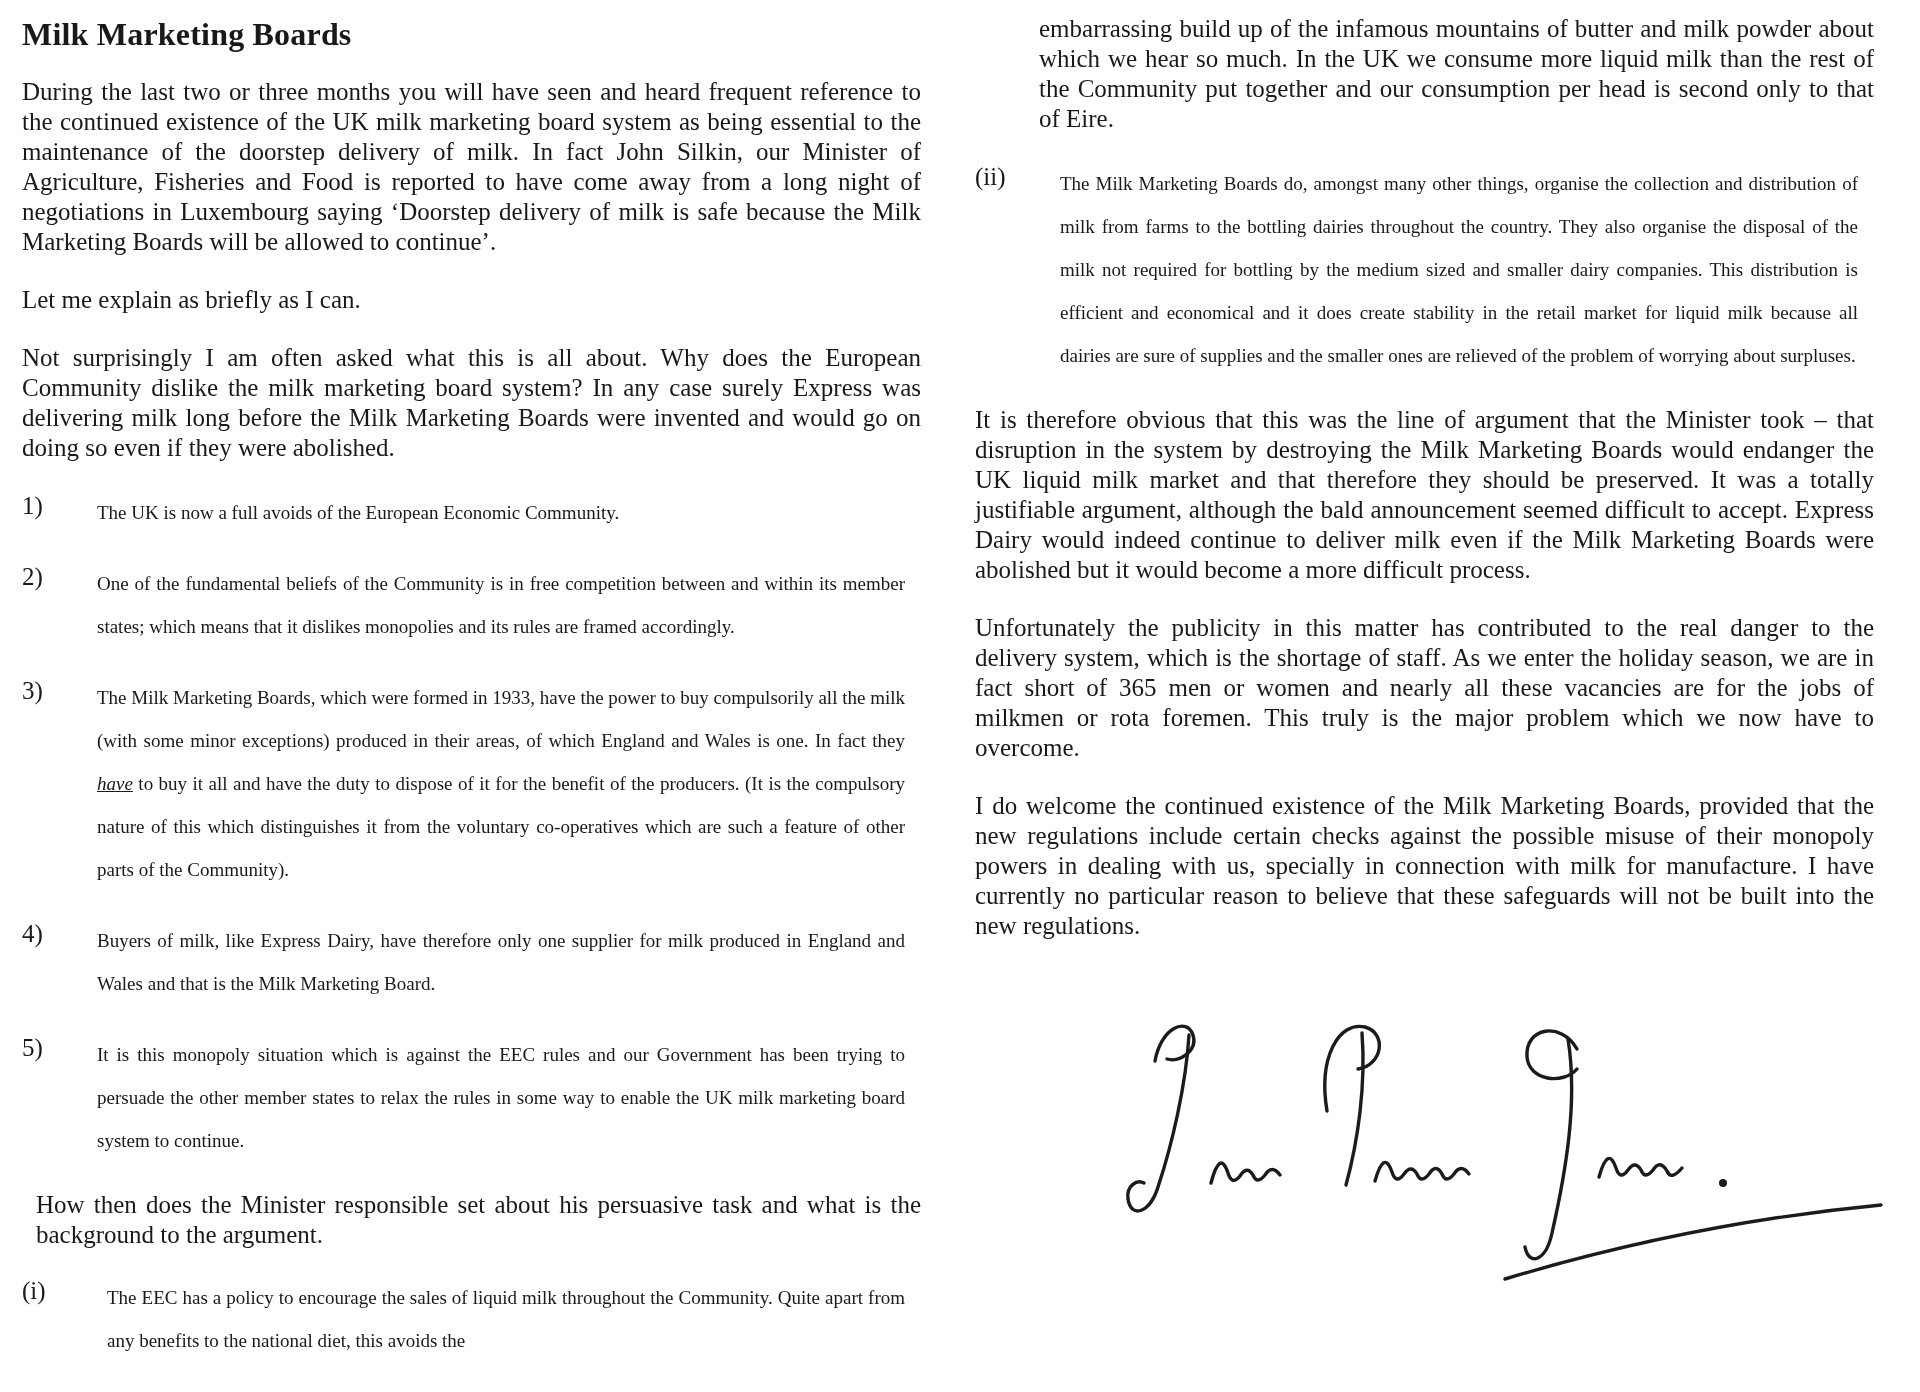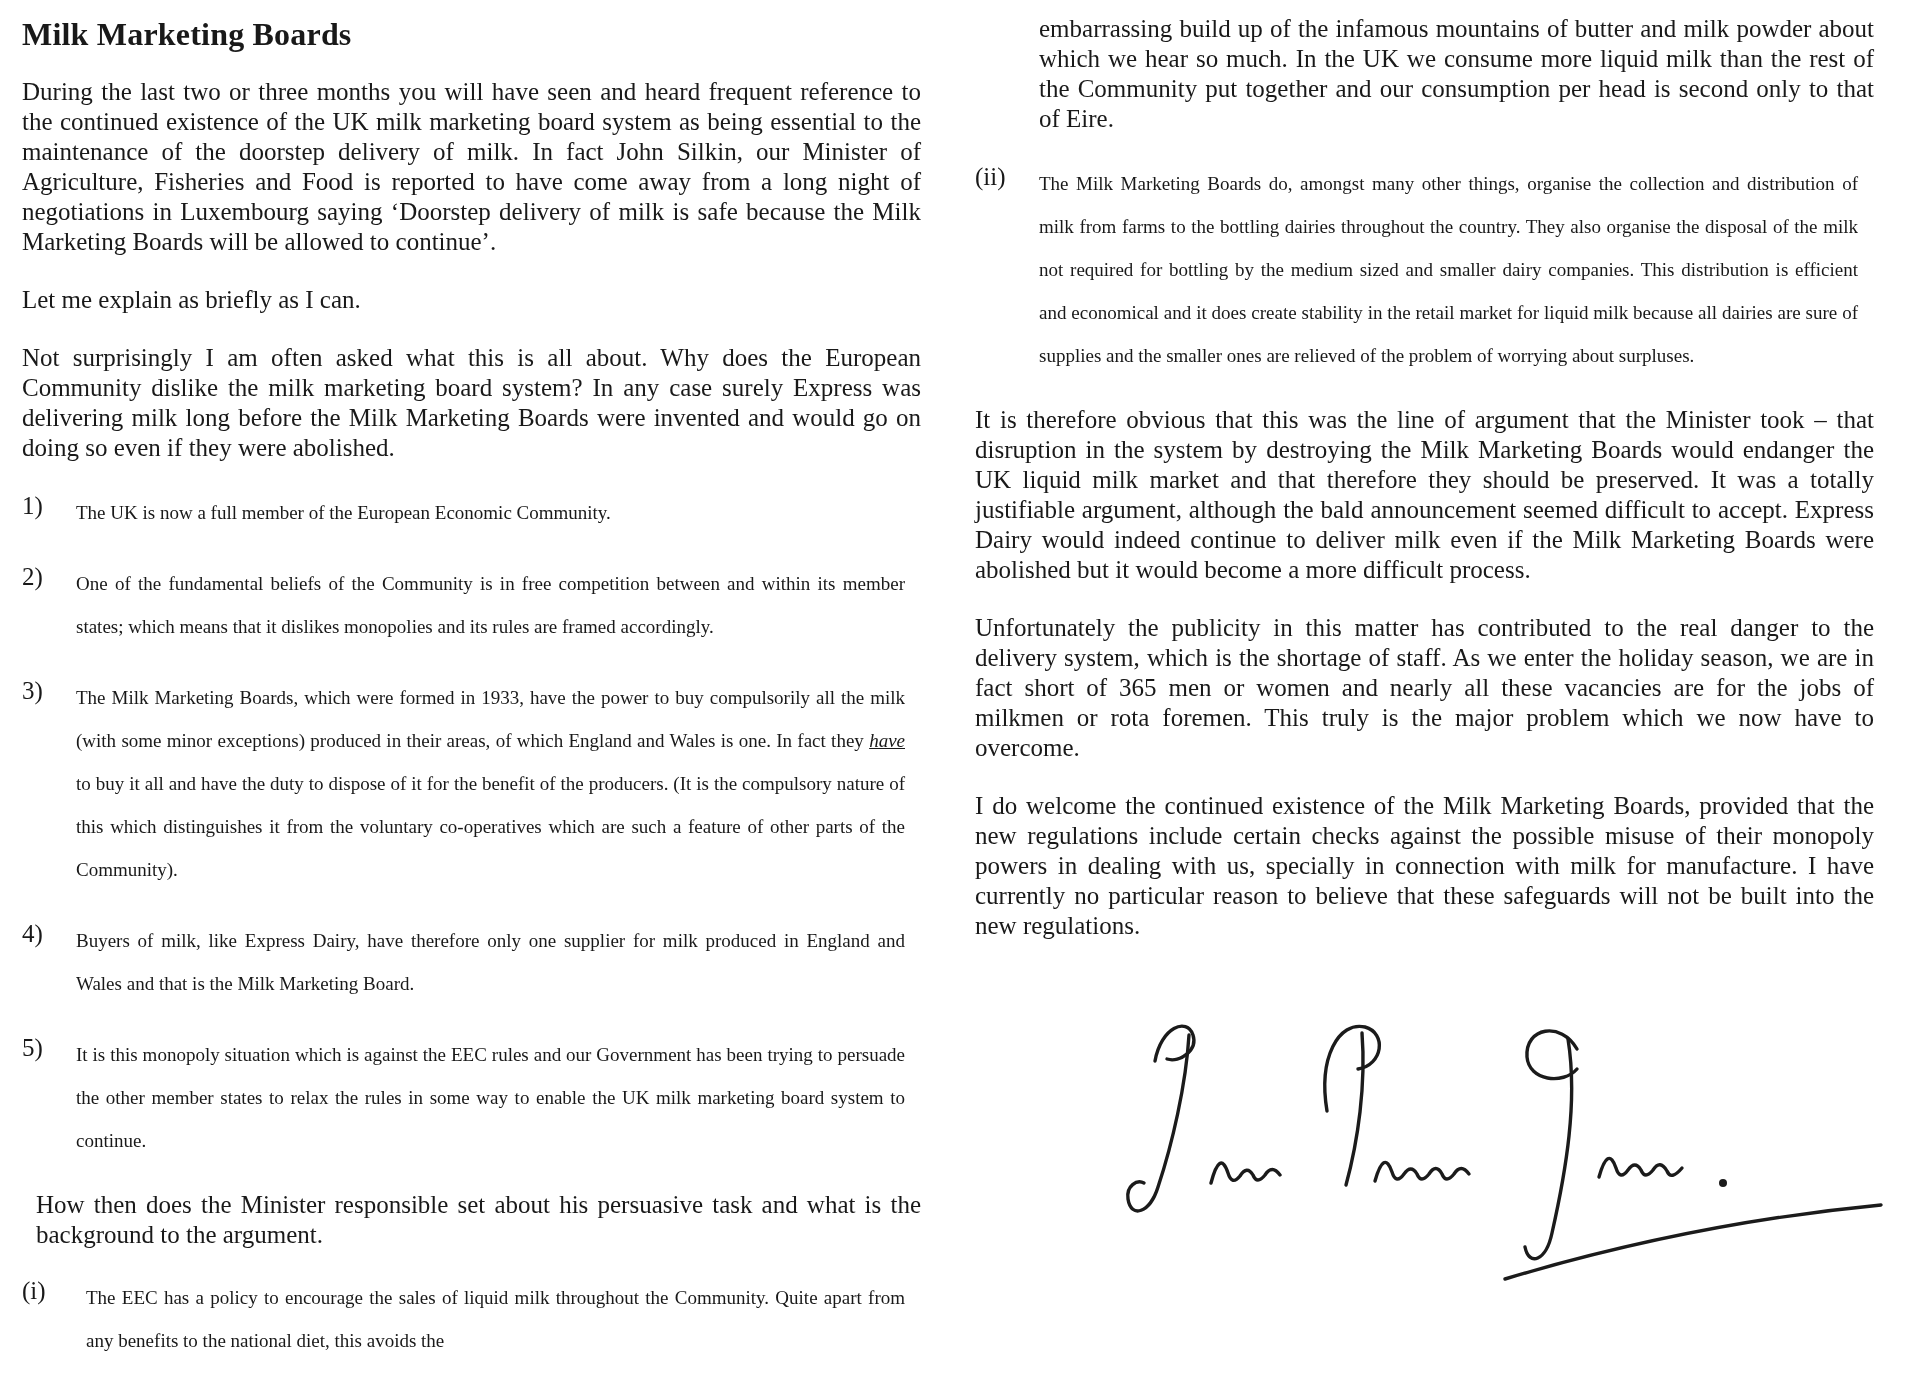--- a/index.html
+++ b/index.html
@@ -11,21 +11,21 @@
     padding: 14px 26px 0 22px;
     display: flex; gap: 54px; overflow: hidden;
   }
   .col { flex: 1 1 0; min-width: 0; }
   .article-title {
     font-size: 32px; font-weight: bold; margin: 2px 0 24px 0; letter-spacing: 0.2px;
   }
   p, .cont {
     font-size: 25px; line-height: 30px; text-align: justify; margin: 0 0 28px 0;
   }
-  .list-item { display: flex; margin: 0 16px 28px 0; }
+  .list-item { display: flex; margin: 0 16px 28px 0; gap: 21px; }
   .num-marker { flex: 0 0 54px; font-size: 25px; line-height: 30px; }
   .roman-marker { flex: 0 0 64px; font-size: 25px; line-height: 30px; }
   .item-text { flex: 1; margin: 0; font-size: 19px; line-height: 43px; text-align: justify; }
   .cont { padding-left: 64px; }
   em { font-style: italic; text-decoration: underline; }
   .signature-wrap { margin-top: 4px; height: 312px; position: relative; }
   .signature-wrap svg { display: block; position: absolute; left: -10px; top: 0; }
 </style>
 </head>
 <body>
@@ -34,21 +34,21 @@
 
   <div class="col">
     <h1 class="article-title">Milk Marketing Boards</h1>
 
     <p>During the last two or three months you will have seen and heard frequent reference to the continued existence of the UK milk marketing board system as being essential to the maintenance of the doorstep delivery of milk. In fact John Silkin, our Minister of Agriculture, Fisheries and Food is reported to have come away from a long night of negotiations in Luxembourg saying ‘Doorstep delivery of milk is safe because the Milk Marketing Boards will be allowed to continue’.</p>
     <p>Let me explain as briefly as I can.</p>
     <p>Not surprisingly I am often asked what this is all about. Why does the European Community dislike the milk marketing board system? In any case surely Express was delivering milk long before the Milk Marketing Boards were invented and would go on doing so even if they were abolished.</p>
 
     <div class="list-item">
       <span class="num-marker">1)</span>
-      <span class="item-text">The UK is now a full member of the European Economic Community.</span>
+      <span class="item-text">The UK is now a full avoids of the European Economic Community.</span>
     </div>
 
     <div class="list-item">
       <span class="num-marker">2)</span>
       <span class="item-text">One of the fundamental beliefs of the Community is in free competition between and within its member states; which means that it dislikes monopolies and its rules are framed accordingly.</span>
     </div>
 
     <div class="list-item">
       <span class="num-marker">3)</span>
       <span class="item-text"><span>The Milk Marketing Boards, which were formed in 1933, have the power to buy compulsorily all the milk (with some minor exceptions) produced in their areas, of which England and Wales is one. In fact they </span><em>have</em><span> to buy it all and have the duty to dispose of it for the benefit of the producers. (It is the compulsory nature of this which distinguishes it from the voluntary co-operatives which are such a feature of other parts of the Community).</span></span>

